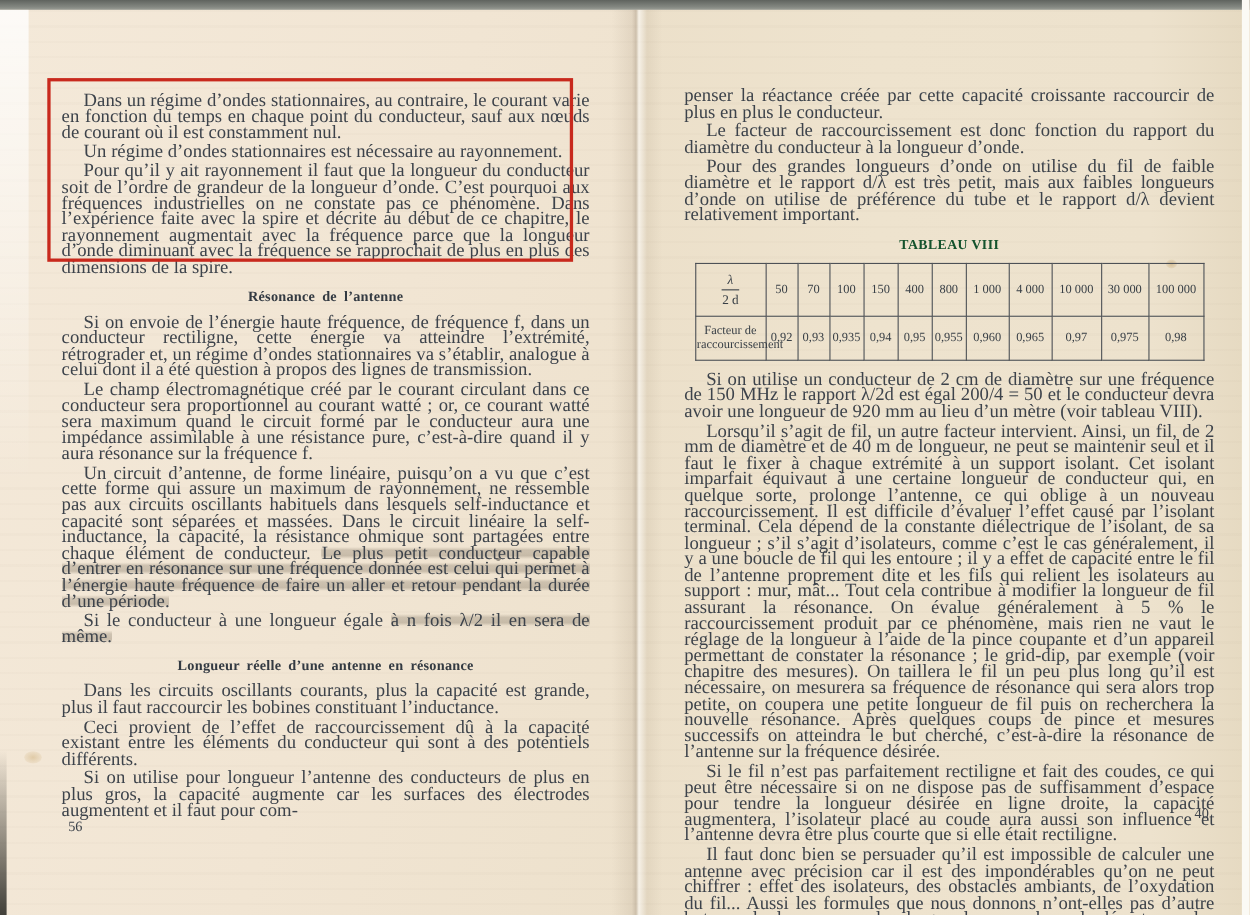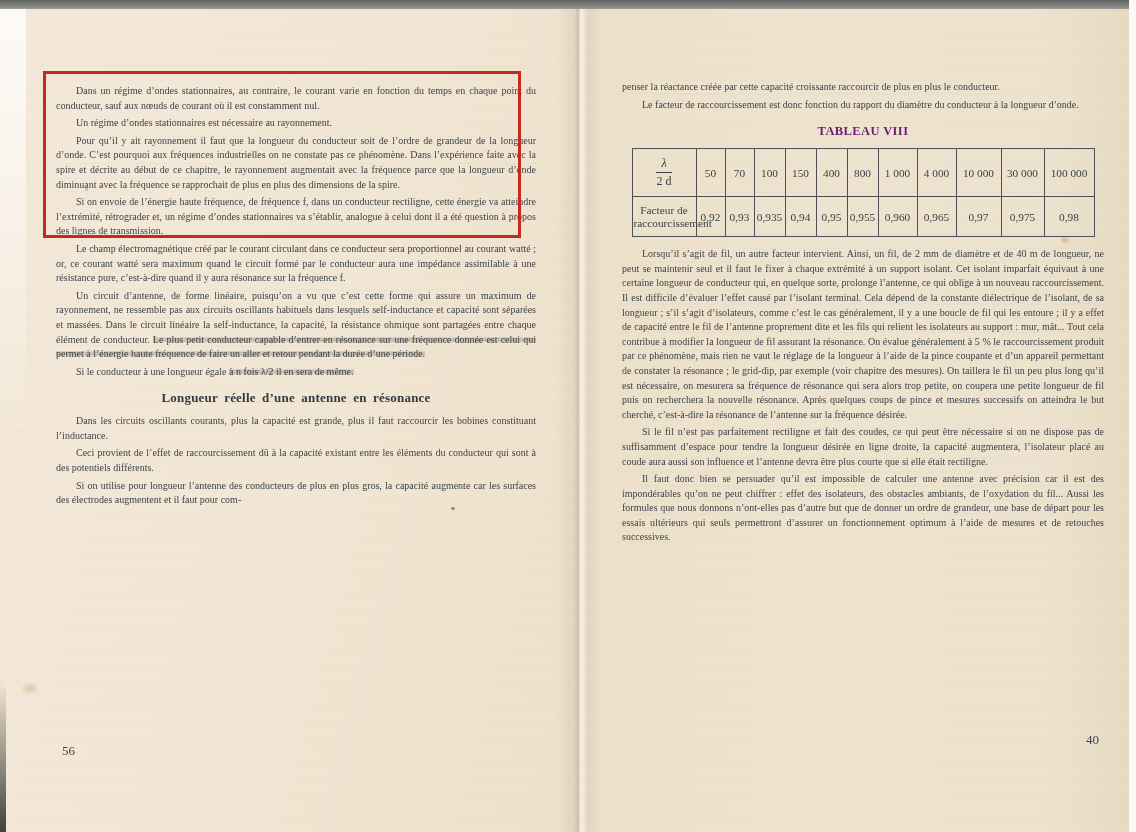--- a/index.html
+++ b/index.html
@@ -30,36 +30,36 @@
   .speck{position:absolute;border-radius:50%;}
   .speck1{left:451px;top:507px;width:4px;height:3px;background:rgba(70,65,60,0.55);}
   .speck2{left:85px;top:188px;width:3px;height:3px;background:rgba(150,100,70,0.4);}
   .stain1{left:22px;top:683px;width:16px;height:11px;background:radial-gradient(rgba(190,150,80,0.35),rgba(190,150,80,0));}
   .stain2{left:1060px;top:236px;width:10px;height:8px;background:radial-gradient(rgba(180,140,70,0.4),rgba(180,140,70,0));}
   
   .textcol{position:absolute;color:#3d434b;}
   .textcol-left{left:56px;top:84px;width:480px;}
   .textcol-right{left:622px;top:80px;width:482px;}
   p.para{margin:0 0 3px 0;text-indent:20px;text-align:justify;
-    font-size:10px;line-height:14.6px;}
+    font-size:17px;line-height:14.6px;}
   p.noindent{text-indent:0;}
   h3.section{text-align:center;font-size:13px;font-weight:bold;margin:11px 0 8px;
     color:#333a42;word-spacing:3px;letter-spacing:0.2px;}
   .smudge{background-image:linear-gradient(180deg,rgba(0,0,0,0) 22%,rgba(148,136,118,0.38) 38%,rgba(158,146,128,0.5) 64%,rgba(0,0,0,0) 80%);}
   
   .formula{text-align:center;margin:5px 0 6px;font-size:13px;color:#3d434b;}
   .frac{display:inline-block;vertical-align:middle;text-align:center;margin-left:6px;}
   .frac .num{display:block;border-bottom:1px solid #3d434b;padding:0 5px 1px;}
   .frac .den{display:block;padding-top:1px;}
   
   .red-box{position:absolute;left:43px;top:71px;width:472px;height:161px;
     border:3px solid #c8291d;z-index:5;}
   
   .table-block{margin:10px 0 10px 0;}
-  .table-caption{text-align:center;font-weight:bold;font-size:12.5px;color:#701a75;
+  .table-caption{text-align:center;font-weight:bold;font-size:12.5px;color:#14532d;
     margin:12px 0 9px;letter-spacing:0.4px;}
   table.tableau{border-collapse:collapse;table-layout:fixed;width:462px;margin:0 auto;}
   table.tableau td{border:1.4px solid #4d5156;text-align:center;vertical-align:middle;
     font-size:11.3px;color:#383f46;padding:7px 1px;}
   td.frac-cell .frac{margin:0;font-size:12px;}
   td.frac-cell .frac .num{border-bottom-color:#383f46;font-style:italic;}
   td.rowlabel{font-size:11px;line-height:12.5px;padding:5px 2px;}
   
   .pagenum{position:absolute;font-size:13px;color:#3d434b;}
   .pagenum-left{left:62px;top:743px;}
@@ -80,39 +80,41 @@
 <div class="speck stain1"></div>
 <div class="speck stain2"></div>
 
 <div class="red-box"></div>
 
 <div class="textcol textcol-left">
   <p class="para">Dans un régime d’ondes stationnaires, au contraire, le courant varie en fonction du temps en chaque point du conducteur, sauf aux nœuds de courant où il est constamment nul.</p>
   <p class="para">Un régime d’ondes stationnaires est nécessaire au rayonnement.</p>
   <p class="para">Pour qu’il y ait rayonnement il faut que la longueur du conducteur soit de l’ordre de grandeur de la longueur d’onde. C’est pourquoi aux fréquences industrielles on ne constate pas ce phénomène. Dans l’expérience faite avec la spire et décrite au début de ce chapitre, le rayonnement augmentait avec la fréquence parce que la longueur d’onde diminuant avec la fréquence se rapprochait de plus en plus des dimensions de la spire.</p>
 
+  <h3 class="section">Résonance de l’antenne</h3>
 
   <p class="para">Si on envoie de l’énergie haute fréquence, de fréquence f, dans un conducteur rectiligne, cette énergie va atteindre l’extrémité, rétrograder et, un régime d’ondes stationnaires va s’établir, analogue à celui dont il a été question à propos des lignes de transmission.</p>
   <p class="para">Le champ électromagnétique créé par le courant circulant dans ce conducteur sera proportionnel au courant watté ; or, ce courant watté sera maximum quand le circuit formé par le conducteur aura une impédance assimilable à une résistance pure, c’est-à-dire quand il y aura résonance sur la fréquence f.</p>
   <p class="para"><span>Un circuit d’antenne, de forme linéaire, puisqu’on a vu que c’est cette forme qui assure un maximum de rayonnement, ne ressemble pas aux circuits oscillants habituels dans lesquels self-inductance et capacité sont séparées et massées. Dans le circuit linéaire la self-inductance, la capacité, la résistance ohmique sont partagées entre chaque élément de conducteur. </span><span class="smudge">Le plus petit conducteur capable d’entrer en résonance sur une fréquence donnée est celui qui permet à l’énergie haute fréquence de faire un aller et retour pendant la durée d’une période.</span></p>
 
 
   <p class="para"><span>Si le conducteur à une longueur égale </span><span class="smudge">à n fois λ/2 il en sera de même.</span></p>
 
   <h3 class="section">Longueur réelle d’une antenne en résonance</h3>
 
   <p class="para">Dans les circuits oscillants courants, plus la capacité est grande, plus il faut raccourcir les bobines constituant l’inductance.</p>
   <p class="para">Ceci provient de l’effet de raccourcissement dû à la capacité existant entre les éléments du conducteur qui sont à des potentiels différents.</p>
   <p class="para">Si on utilise pour longueur l’antenne des conducteurs de plus en plus gros, la capacité augmente car les surfaces des électrodes augmentent et il faut pour com-</p>
 </div>
 <div class="pagenum pagenum-left">56</div>
 
 <div class="textcol textcol-right">
   <p class="para noindent">penser la réactance créée par cette capacité croissante raccourcir de plus en plus le conducteur.</p>
   <p class="para">Le facteur de raccourcissement est donc fonction du rapport du diamètre du conducteur à la longueur d’onde.</p>
+  <p class="para">Pour des grandes longueurs d’onde on utilise du fil de faible diamètre et le rapport d/λ est très petit, mais aux faibles longueurs d’onde on utilise de préférence du tube et le rapport d/λ devient relativement important.</p>
 
   <div class="table-block">
     <div class="table-caption">TABLEAU VIII</div>
     <table class="tableau">
       <colgroup>
         <col style="width:64px">
           <col style="width:29px">
           <col style="width:29px">
           <col style="width:31px">
         <col style="width:31px">
@@ -152,17 +154,18 @@
         <td>0,960</td>
         <td>0,965</td>
         <td>0,97</td>
         <td>0,975</td>
         <td>0,98</td>
       </tr>
     </tbody>
       </table>
   </div>
 
+  <p class="para">Si on utilise un conducteur de 2 cm de diamètre sur une fréquence de 150 MHz le rapport λ/2d est égal 200/4 = 50 et le conducteur devra avoir une longueur de 920 mm au lieu d’un mètre (voir tableau VIII).</p>
   <p class="para">Lorsqu’il s’agit de fil, un autre facteur intervient. Ainsi, un fil, de 2 mm de diamètre et de 40 m de longueur, ne peut se maintenir seul et il faut le fixer à chaque extrémité à un support isolant. Cet isolant imparfait équivaut à une certaine longueur de conducteur qui, en quelque sorte, prolonge l’antenne, ce qui oblige à un nouveau raccourcissement. Il est difficile d’évaluer l’effet causé par l’isolant terminal. Cela dépend de la constante diélectrique de l’isolant, de sa longueur ; s’il s’agit d’isolateurs, comme c’est le cas généralement, il y a une boucle de fil qui les entoure ; il y a effet de capacité entre le fil de l’antenne proprement dite et les fils qui relient les isolateurs au support : mur, mât... Tout cela contribue à modifier la longueur de fil assurant la résonance. On évalue généralement à 5 % le raccourcissement produit par ce phénomène, mais rien ne vaut le réglage de la longueur à l’aide de la pince coupante et d’un appareil permettant de constater la résonance ; le grid-dip, par exemple (voir chapitre des mesures). On taillera le fil un peu plus long qu’il est nécessaire, on mesurera sa fréquence de résonance qui sera alors trop petite, on coupera une petite longueur de fil puis on recherchera la nouvelle résonance. Après quelques coups de pince et mesures successifs on atteindra le but cherché, c’est-à-dire la résonance de l’antenne sur la fréquence désirée.</p>
   <p class="para">Si le fil n’est pas parfaitement rectiligne et fait des coudes, ce qui peut être nécessaire si on ne dispose pas de suffisamment d’espace pour tendre la longueur désirée en ligne droite, la capacité augmentera, l’isolateur placé au coude aura aussi son influence et l’antenne devra être plus courte que si elle était rectiligne.</p>
   <p class="para">Il faut donc bien se persuader qu’il est impossible de calculer une antenne avec précision car il est des impondérables qu’on ne peut chiffrer : effet des isolateurs, des obstacles ambiants, de l’oxydation du fil... Aussi les formules que nous donnons n’ont-elles pas d’autre but que de donner un ordre de grandeur, une base de départ pour les essais ultérieurs qui seuls permettront d’assurer un fonctionnement optimum à l’aide de mesures et de retouches successives.</p>
 </div>
 <div class="pagenum pagenum-right">40</div>
 
 </body></html>

